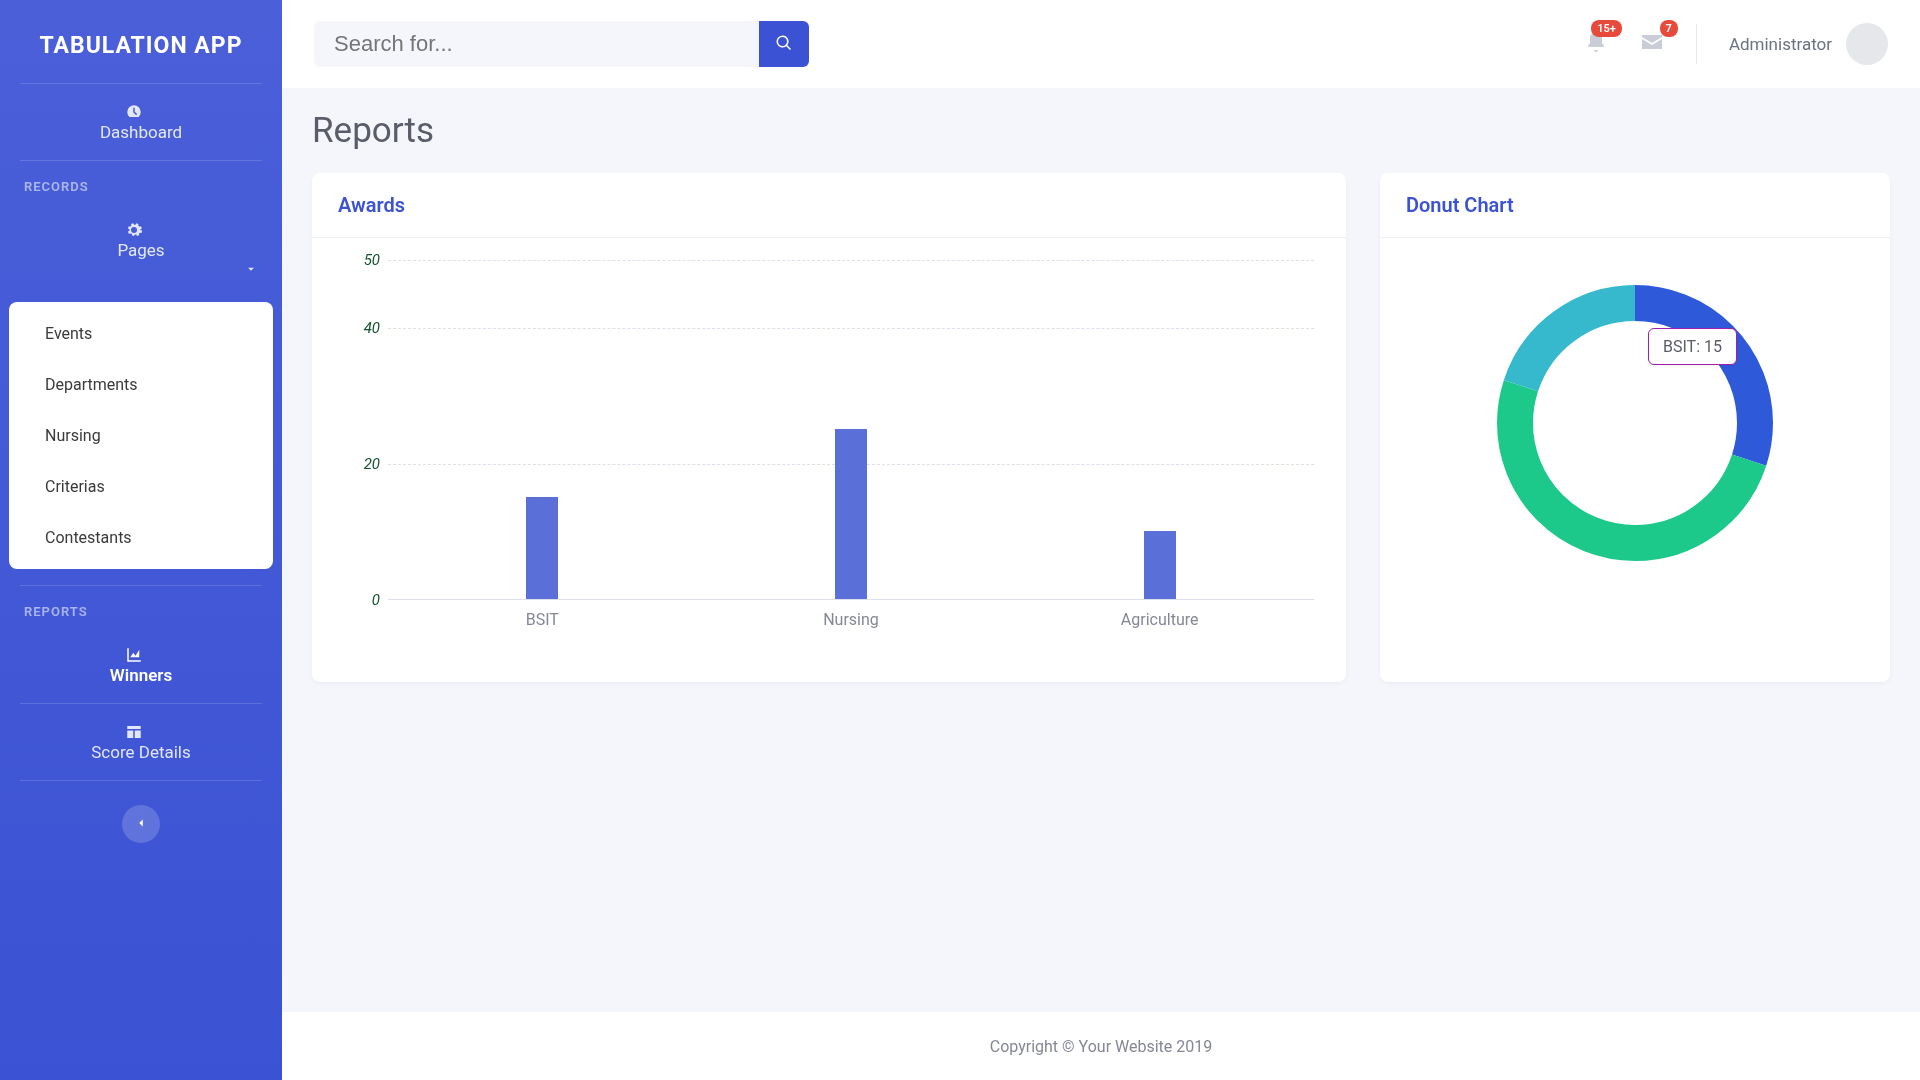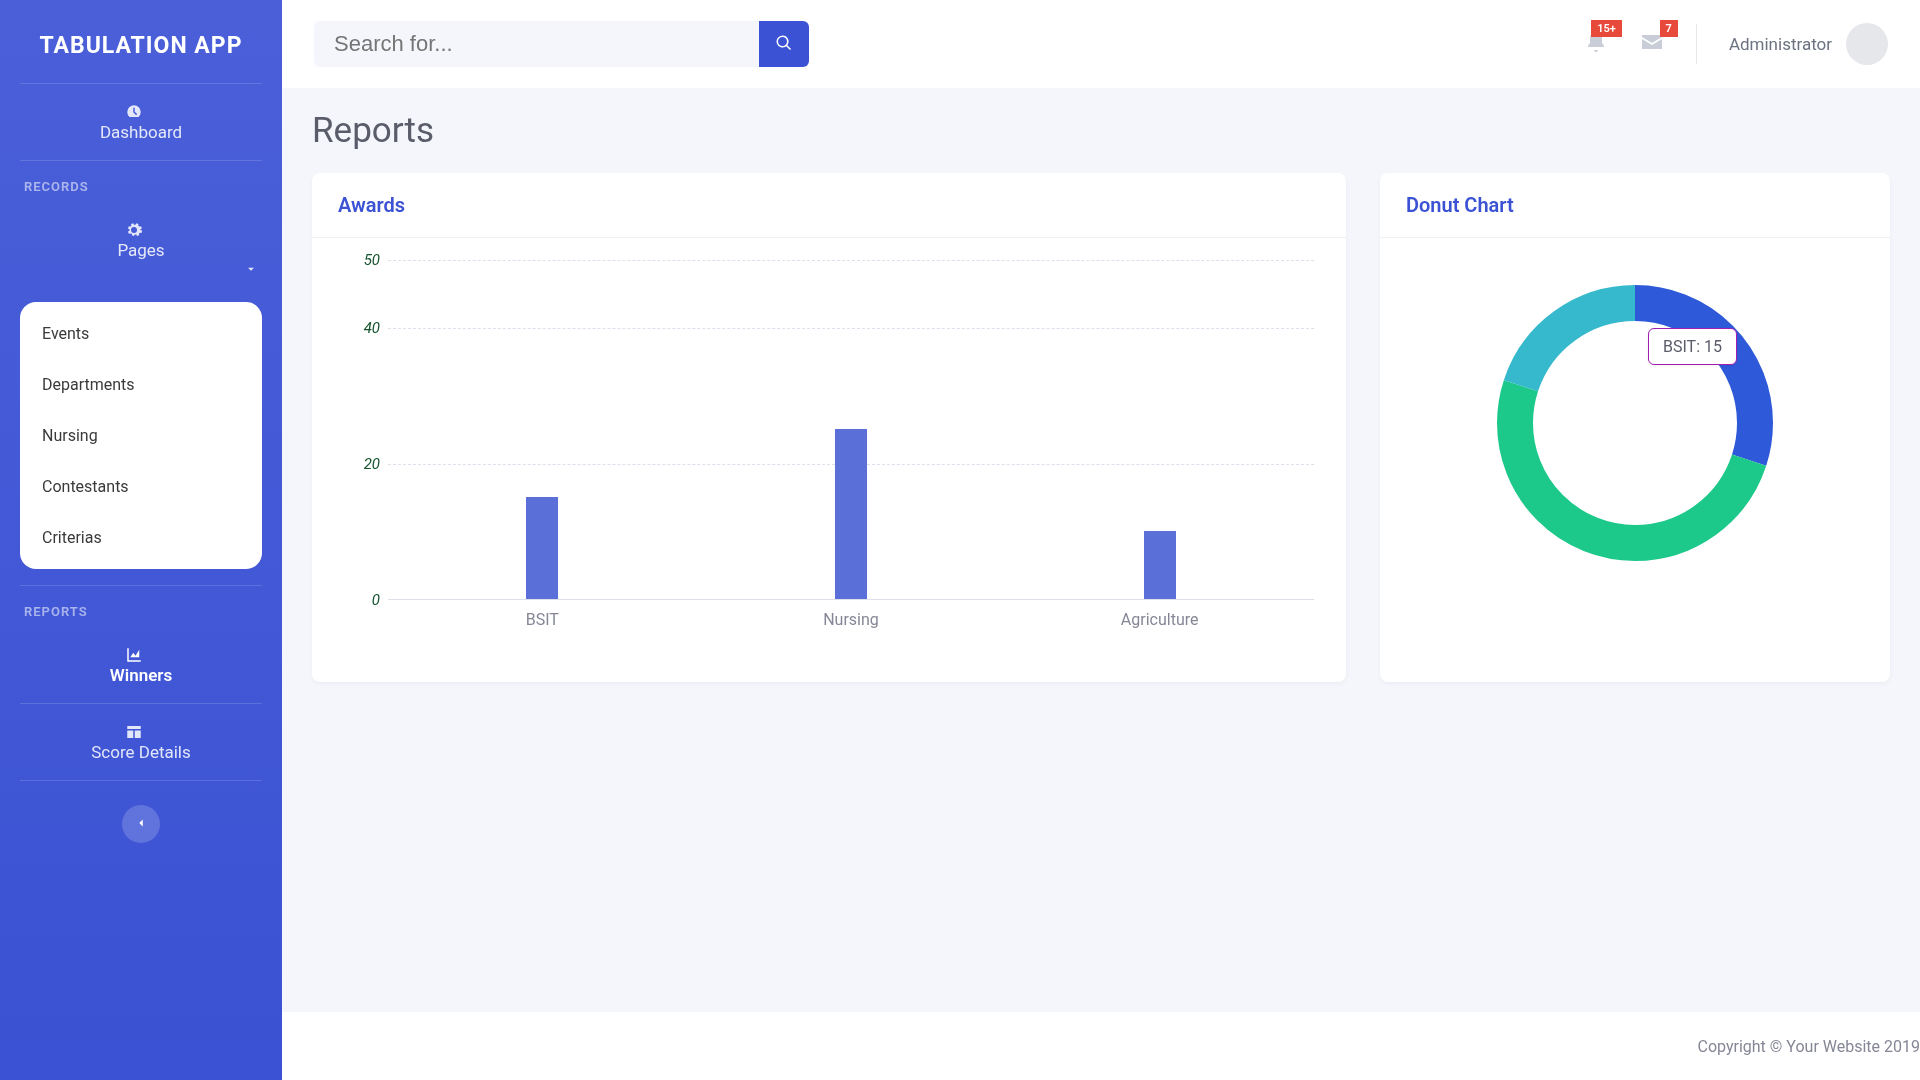--- a/index.html
+++ b/index.html
@@ -6,31 +6,31 @@
 body { font-family: -apple-system, BlinkMacSystemFont, 'Segoe UI', Roboto, sans-serif; background: #f4f6fc; width: 1920px; height: 1080px; overflow: hidden; position: relative; }
 
 .sidebar { position: fixed; left: 0; top: 0; width: 282px; height: 100%; background: linear-gradient(180deg, #4a5fd8 0%, #3b52d4 100%); color: #fff; overflow-y: auto; }
 .sidebar-brand { padding: 32px 20px 24px; text-align: center; font-size: 23px; font-weight: 700; letter-spacing: 1px; color: #fff; }
 .sidebar hr { border: none; border-top: 1px solid rgba(255,255,255,0.15); margin: 0 20px; }
 .nav-item { display: flex; align-items: center; padding: 18px 24px; color: rgba(255,255,255,0.85); cursor: pointer; font-size: 17px; position: relative; flex-direction: column; }
 .nav-item.active { color: #fff; font-weight: 600; }
 .nav-item .icon { width: 20px; height: 20px; margin-right: 14px; display: inline-flex; align-items: center; justify-content: center; }
 .nav-item .chev { margin-left: auto; }
 .nav-heading { padding: 18px 24px 8px; font-size: 13px; font-weight: 600; letter-spacing: 1px; color: rgba(255,255,255,0.55); text-transform: uppercase; }
-.submenu { background: #fff; border-radius: 16px; margin: 4px 20px 16px; padding: 6px 0; }
+.submenu { background: #fff; border-radius: 8px; margin: 4px 9px 16px; padding: 6px 14px; }
 .submenu-item { padding: 16px 22px; color: #3a3a3a; font-size: 16px; cursor: pointer; }
 .collapse-btn { width: 38px; height: 38px; border-radius: 50%; background: rgba(255,255,255,0.18); margin: 24px auto; display: flex; align-items: center; justify-content: center; cursor: pointer; color: #fff; }
 
 .topbar { position: fixed; left: 282px; top: 0; right: 0; height: 88px; background: #fff; display: flex; align-items: center; padding: 0 32px; }
 .search-wrap { display: flex; align-items: center; }
 .search-input { width: 445px; height: 46px; border: none; background: #f4f6fc; border-radius: 6px 0 0 6px; padding: 0 20px; font-size: 22px; color: #6b7280; outline: none; }
 .search-btn { width: 50px; height: 46px; background: #3b52d4; border: none; border-radius: 0 6px 6px 0; display: flex; align-items: center; justify-content: center; cursor: pointer; color: #fff; }
 .topbar-right { margin-left: auto; display: flex; align-items: center; gap: 32px; }
 .notif { position: relative; color: #c9cdd7; cursor: pointer; }
-.badge { position: absolute; top: -10px; right: -14px; background: #e74a3b; color: #fff; font-size: 11px; font-weight: 600; padding: 2px 6px; border-radius: 0; }
+.badge { position: absolute; top: -10px; right: -14px; background: #e74a3b; color: #fff; font-size: 11px; font-weight: 600; padding: 2px 6px; border-radius: 8px; }
 .divider { width: 1px; height: 40px; background: #e5e7eb; }
 .user-box { display: flex; align-items: center; gap: 14px; cursor: pointer; color: #6b7280; font-size: 17px; }
 .avatar { width: 42px; height: 42px; border-radius: 50%; background: #e5e7eb; }
 
 .content { position: absolute; left: 282px; top: 88px; right: 0; padding: 22px 30px 90px; }
 .page-title { font-size: 35px; color: #5a5c69; font-weight: 400; margin-bottom: 22px; }
 .row { display: flex; gap: 34px; }
 .card { background: #fff; border-radius: 8px; box-shadow: 0 2px 4px rgba(0,0,0,0.04); }
 .card-header { padding: 20px 26px; border-bottom: 1px solid #eef0f6; color: #3b52d4; font-size: 20px; font-weight: 600; }
 .card-body { padding: 22px; }
@@ -45,21 +45,21 @@
 .bars { position: absolute; left: 0; right: 0; bottom: 0; height: 100%; display: flex; }
 .bar-slot { flex: 1; display: flex; align-items: flex-end; justify-content: center; }
 .bar { width: 32px; background: #5a6fd8; }
 .x-labels { position: absolute; left: 54px; right: 10px; top: 350px; display: flex; }
 .x-label { flex: 1; text-align: center; color: #858796; font-size: 16px; }
 
 .donut-wrap { position: relative; width: 310px; height: 310px; margin: 8px auto 0; }
 .donut-wrap svg { transform: rotate(-90deg); }
 .donut-tooltip { position: absolute; top: 60px; left: 168px; background: #fff; border: 1px solid #a21caf; border-radius: 6px; padding: 8px 14px; font-size: 16px; color: #5a5c69; box-shadow: 0 1px 3px rgba(0,0,0,0.06); white-space: nowrap; }
 
-.footer { position: fixed; left: 282px; right: 0; bottom: 0; height: 68px; background: #fff; display: flex; align-items: center; justify-content: flex-end; color: #858796; font-size: 16px; }
+.footer { position: fixed; left: 282px; right: 0; bottom: 0; height: 68px; background: #fff; display: flex; align-items: center; justify-content: center; color: #858796; font-size: 16px; }
 </style>
 </head>
 <body>
 
 <div class="sidebar">
   <div class="sidebar-brand">TABULATION APP</div>
   <hr>
   <div class="nav-item">
     <span class="icon">
       <svg width="18" height="18" viewBox="0 0 24 24" fill="currentColor">
@@ -80,22 +80,22 @@
     <span class="chev">
       <svg width="14" height="14" viewBox="0 0 24 24" fill="currentColor">
           <path d="M7 10l5 5 5-5z"></path>
         </svg>
     </span>
   </div>
   <div class="submenu">
     <div class="submenu-item">Events</div>
     <div class="submenu-item">Departments</div>
     <div class="submenu-item">Nursing</div>
+    <div class="submenu-item">Criterias</div>
     <div class="submenu-item">Contestants</div>
-    <div class="submenu-item">Criterias</div>
   </div>
   <hr>
   <div class="nav-heading">REPORTS</div>
   <div class="nav-item active">
     <span class="icon">
       <svg width="18" height="18" viewBox="0 0 24 24" fill="currentColor">
           <path d="M3 3v18h18v-2H5V3H3zm4 12l4-6 3 4 5-8v10H7z"></path>
         </svg>
     </span>
     <span>Winners</span>

